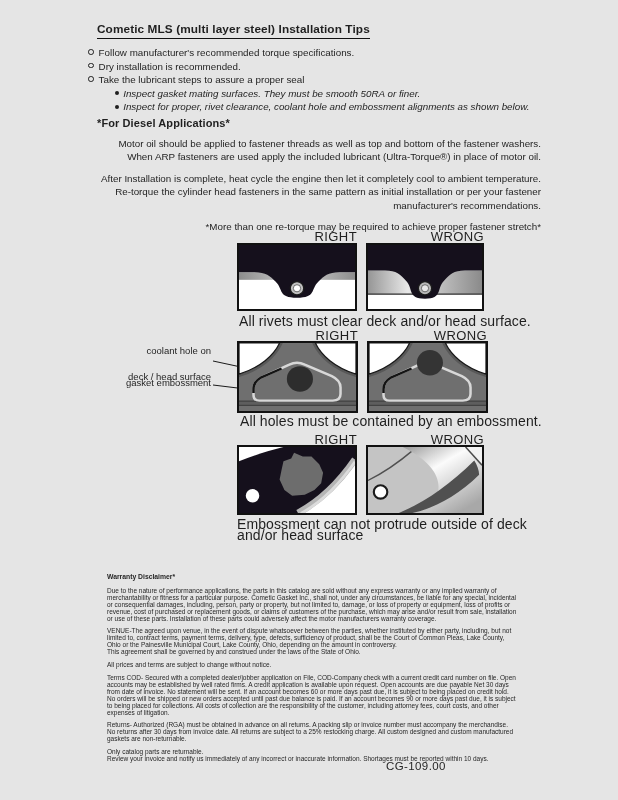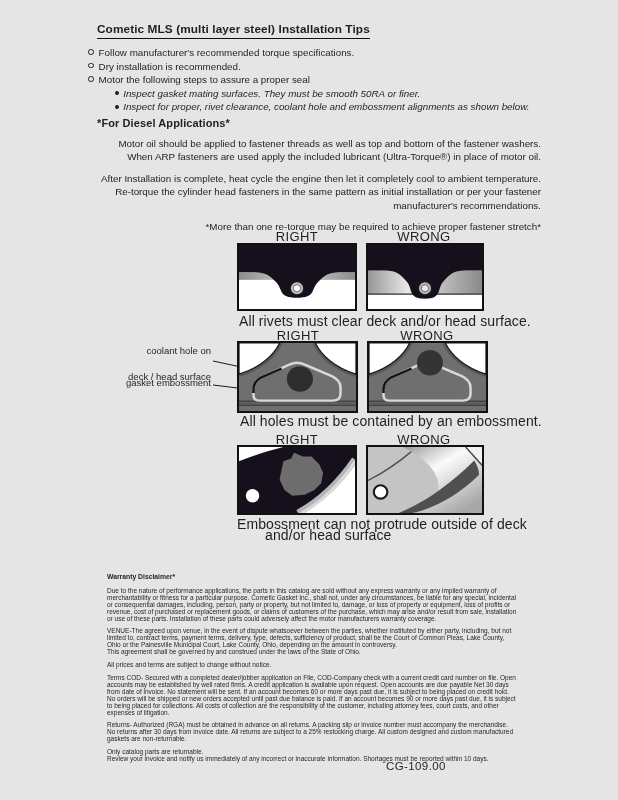--- a/index.html
+++ b/index.html
@@ -15,21 +15,21 @@
   .tip-sub{margin-left:27px;font-style:italic;}
   .o-bullet{display:inline-block;width:3.6px;height:3.6px;border:1px solid #1f1f1f;
             border-radius:50%;margin-right:5px;vertical-align:1.5px;}
   .f-bullet{display:inline-block;width:4.2px;height:4.2px;background:#1f1f1f;
             border-radius:50%;margin-right:4px;vertical-align:1.5px;}
   
   .diesel{left:97px;top:117px;width:444px;font-size:9.8px;line-height:13.2px;}
   .diesel h3{font-size:11px;margin:0 0 7px 0;letter-spacing:.1px;}
   .diesel p{margin:0 0 8.5px 0;text-align:right;}
   
-  .rw-label{font-size:13px;letter-spacing:.4px;text-align:center;width:120px;}
+  .rw-label{font-size:13px;letter-spacing:.4px;text-align:right;width:120px;}
   .dbox{border:2px solid #111;background:#fff;}
   .dbox svg{display:block;width:100%;height:100%;}
   .caption{font-size:14px;font-weight:normal;white-space:nowrap;letter-spacing:.1px;}
   .side-label{font-size:9.5px;text-align:right;width:115px;line-height:10px;white-space:nowrap;}
   
   .disclaimer{left:107px;top:574px;width:410px;font-size:6.5px;line-height:6.9px;color:#262626;}
   .disclaimer .dh{font-weight:bold;font-size:6.8px;margin:0 0 7px 0;}
   .disclaimer p{margin:0 0 6px 0;}
   .disclaimer .tight{margin:0;}
   .footer-code{left:386px;top:760px;font-size:11.5px;letter-spacing:.4px;color:#262626;}
@@ -37,21 +37,21 @@
 </head>
 <body>
 
 <div id="page">
 
   <div class="abs title">Cometic MLS (multi layer steel) Installation Tips</div>
 
   <div class="abs tips">
     <div class="tip-line"><span class="o-bullet"></span><span>Follow manufacturer's recommended torque specifications.</span></div>
     <div class="tip-line"><span class="o-bullet"></span><span>Dry installation is recommended.</span></div>
-    <div class="tip-line"><span class="o-bullet"></span><span>Motor the following steps to assure a proper seal</span></div>
+    <div class="tip-line"><span class="o-bullet"></span><span>Take the lubricant steps to assure a proper seal</span></div>
     <div class="tip-line tip-sub"><span class="f-bullet"></span><span>Inspect gasket mating surfaces.  They must be smooth 50RA or finer.</span></div>
     <div class="tip-line tip-sub"><span class="f-bullet"></span><span>Inspect for proper, rivet clearance, coolant hole and embossment alignments as shown below.</span></div>
   </div>
 
   <div class="abs diesel">
     <h3>*For Diesel Applications*</h3>
     <p>Motor oil should be applied to fastener threads as well as top and bottom of the fastener washers. When ARP fasteners are used apply the included lubricant (Ultra-Torque®) in place of motor oil.</p>
     <p>After Installation is complete, heat cycle the engine then let it completely cool to ambient temperature. Re-torque the cylinder head fasteners in the same pattern as initial installation or per your fastener manufacturer's recommendations.</p>
     <p>*More than one re-torque may be required to achieve proper fastener stretch*</p>
   </div>
@@ -169,21 +169,21 @@
       <path d="M0,35 C16,27 33,15 47,3" fill="none" stroke="#4f4f4f" stroke-width="1.4"></path>
       <path d="M36,0 H101 L118,19 V69 H58 C84,46 76,20 36,0 Z" fill="url(#wrongGrad3)"></path>
       <path d="M101,0 H118 V19 Z" fill="#f2f2f2"></path>
       <line x1="101" y1="0" x2="118" y2="19" stroke="#4a4a4a" stroke-width="1.5"></line>
       <path d="M32,69 C58,58 84,40 110,14 C113,19 115,24 115,29 C92,52 66,65 46,69 Z" fill="#505050"></path>
       <circle cx="13" cy="47" r="7" fill="#ffffff" stroke="#1b1b1b" stroke-width="2.2"></circle>
     </svg>
   </div>
 
   <div class="abs caption" style="left:237px;top:516px;">Embossment can not protrude outside of deck</div>
-  <div class="abs caption" style="left:237px;top:527px;margin-left:28px;">and/or head surface</div>
+  <div class="abs caption" style="left:237px;top:527px;">and/or head surface</div>
 
   <div class="abs disclaimer">
     <p class="dh">Warranty Disclaimer*</p>
     <p>Due to the nature of performance applications, the parts in this catalog are sold without any express warranty or any implied warranty of merchantability or fitness for a particular purpose.  Cometic Gasket Inc., shall not, under any circumstances, be liable for any special, incidental or consequential damages, including, person, party or property, but not limited to, damage, or loss of property or equipment, loss of profits or revenue, cost of purchased or replacement goods, or claims of customers of the purchase, which may arise and/or result from sale, installation or use of these parts.  Installation of these parts could adversely affect the motor manufacturers warranty coverage.</p>
     <p class="tight">VENUE-The agreed upon venue, in the event of dispute whatsoever between the parties, whether instituted by either party, including, but not limited to, contract terms, payment terms, delivery, type, defects, sufficiency of product, shall be the Court of Common Pleas, Lake County, Ohio or the Painesville Municipal Court, Lake County, Ohio, depending on the amount in controversy.</p>
     <p>This agreement shall be governed by and construed under the laws of the State of Ohio.</p>
     <p>All prices and terms are subject to change without notice.</p>
     <p>Terms COD- Secured with a completed dealer/jobber application on File, COD-Company check with a current credit card number on file.  Open accounts may be established by well rated firms.  A credit application is available upon request.  Open accounts are due payable Net 30 days from date of invoice.  No statement will be sent.  If an account becomes 60 or more days past due, it is subject to being placed on credit hold.  No orders will be shipped or new orders accepted until past due balance is paid.  If an account becomes 90 or more days past due, it is subject to being placed for collections.  All costs of collection are the responsibility of the customer, including attorney fees, court costs, and other expenses of litigation.</p>
     <p>Returns- Authorized (RGA) must be obtained in advance on all returns.  A packing slip or invoice number must accompany the merchandise.  No returns after 30 days from invoice date.  All returns are subject to a 25% restocking charge.  All custom designed and custom manufactured gaskets are non-returnable.</p>
     <p class="tight">Only catalog parts are returnable.</p>

